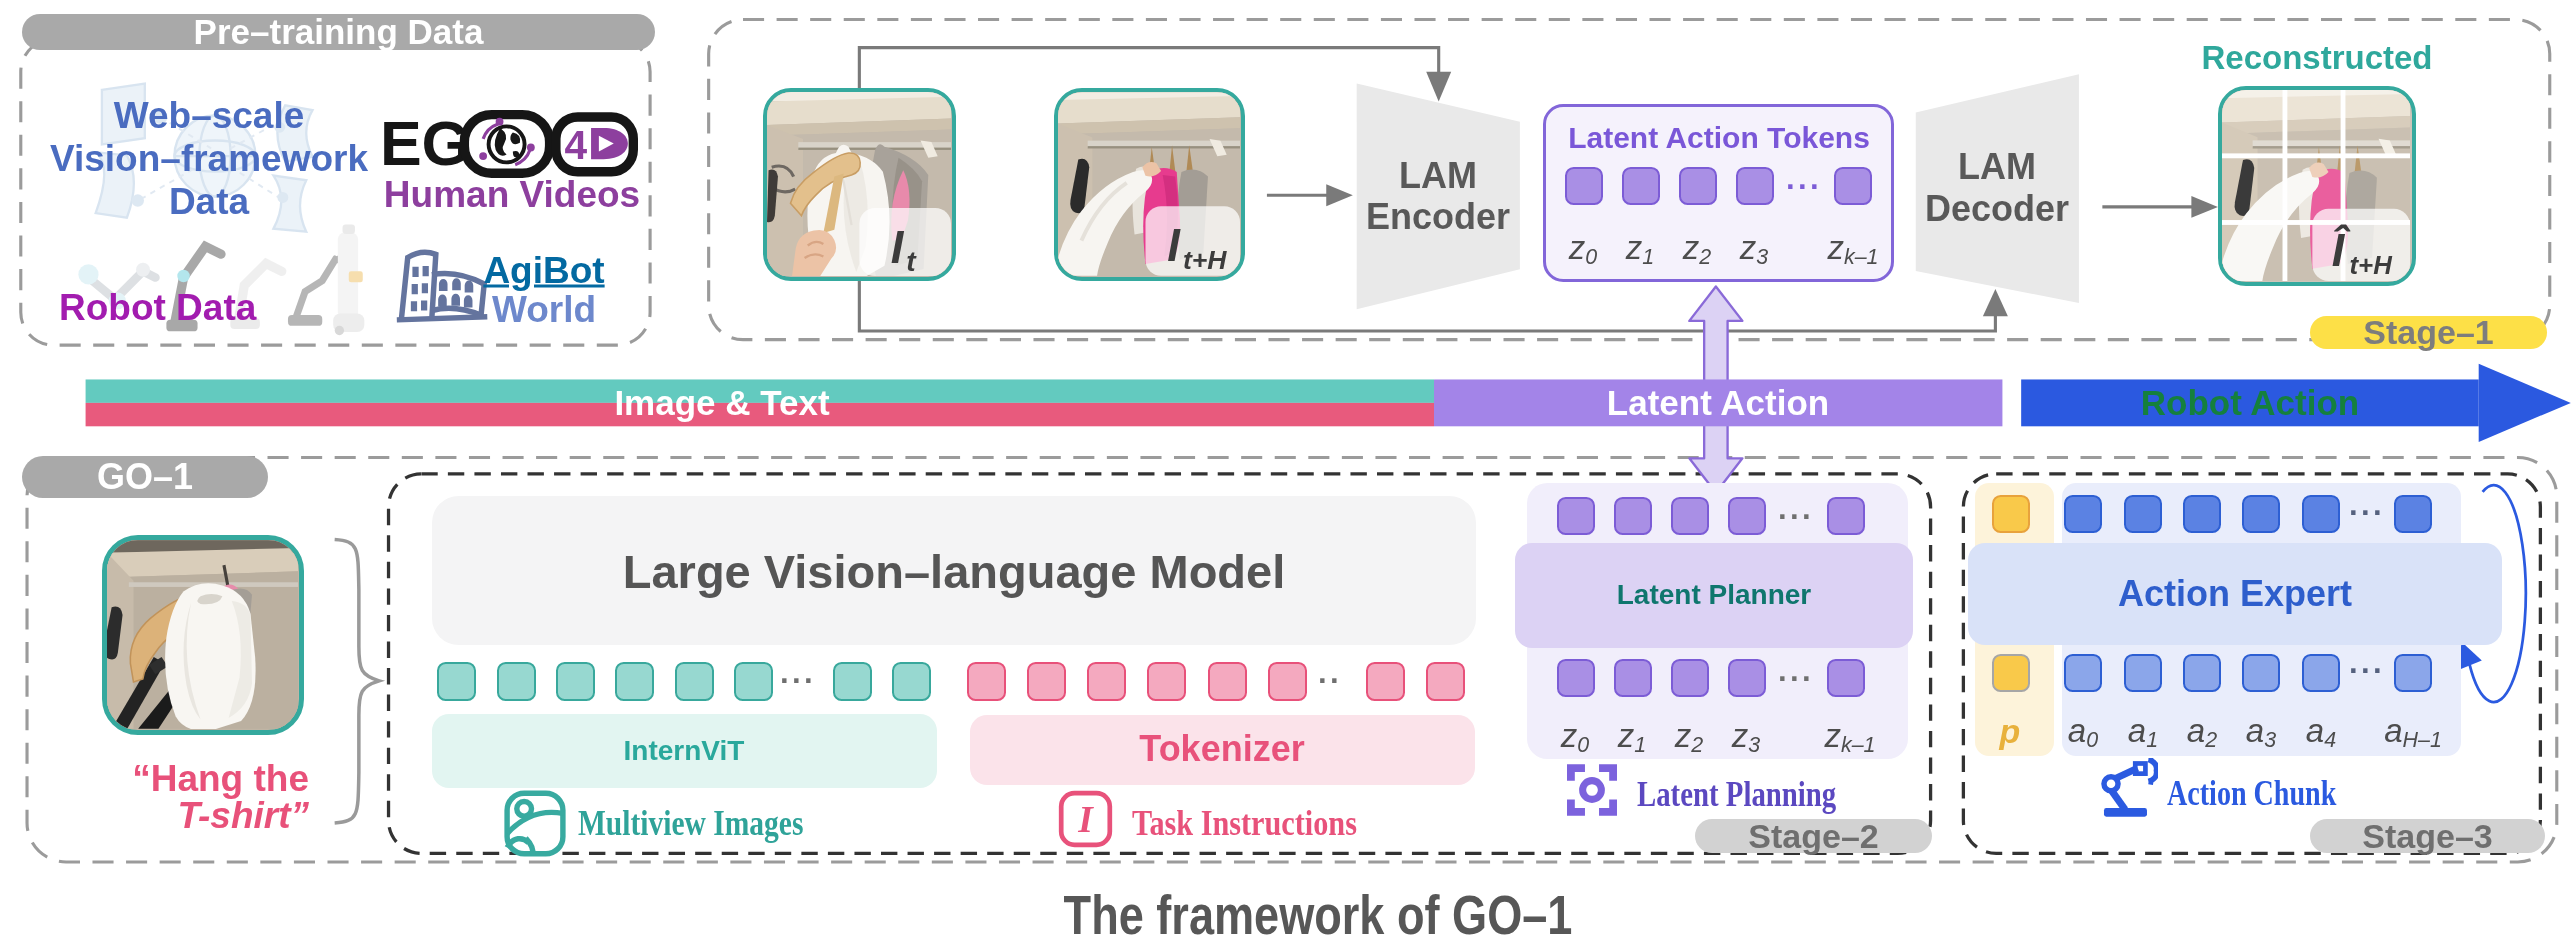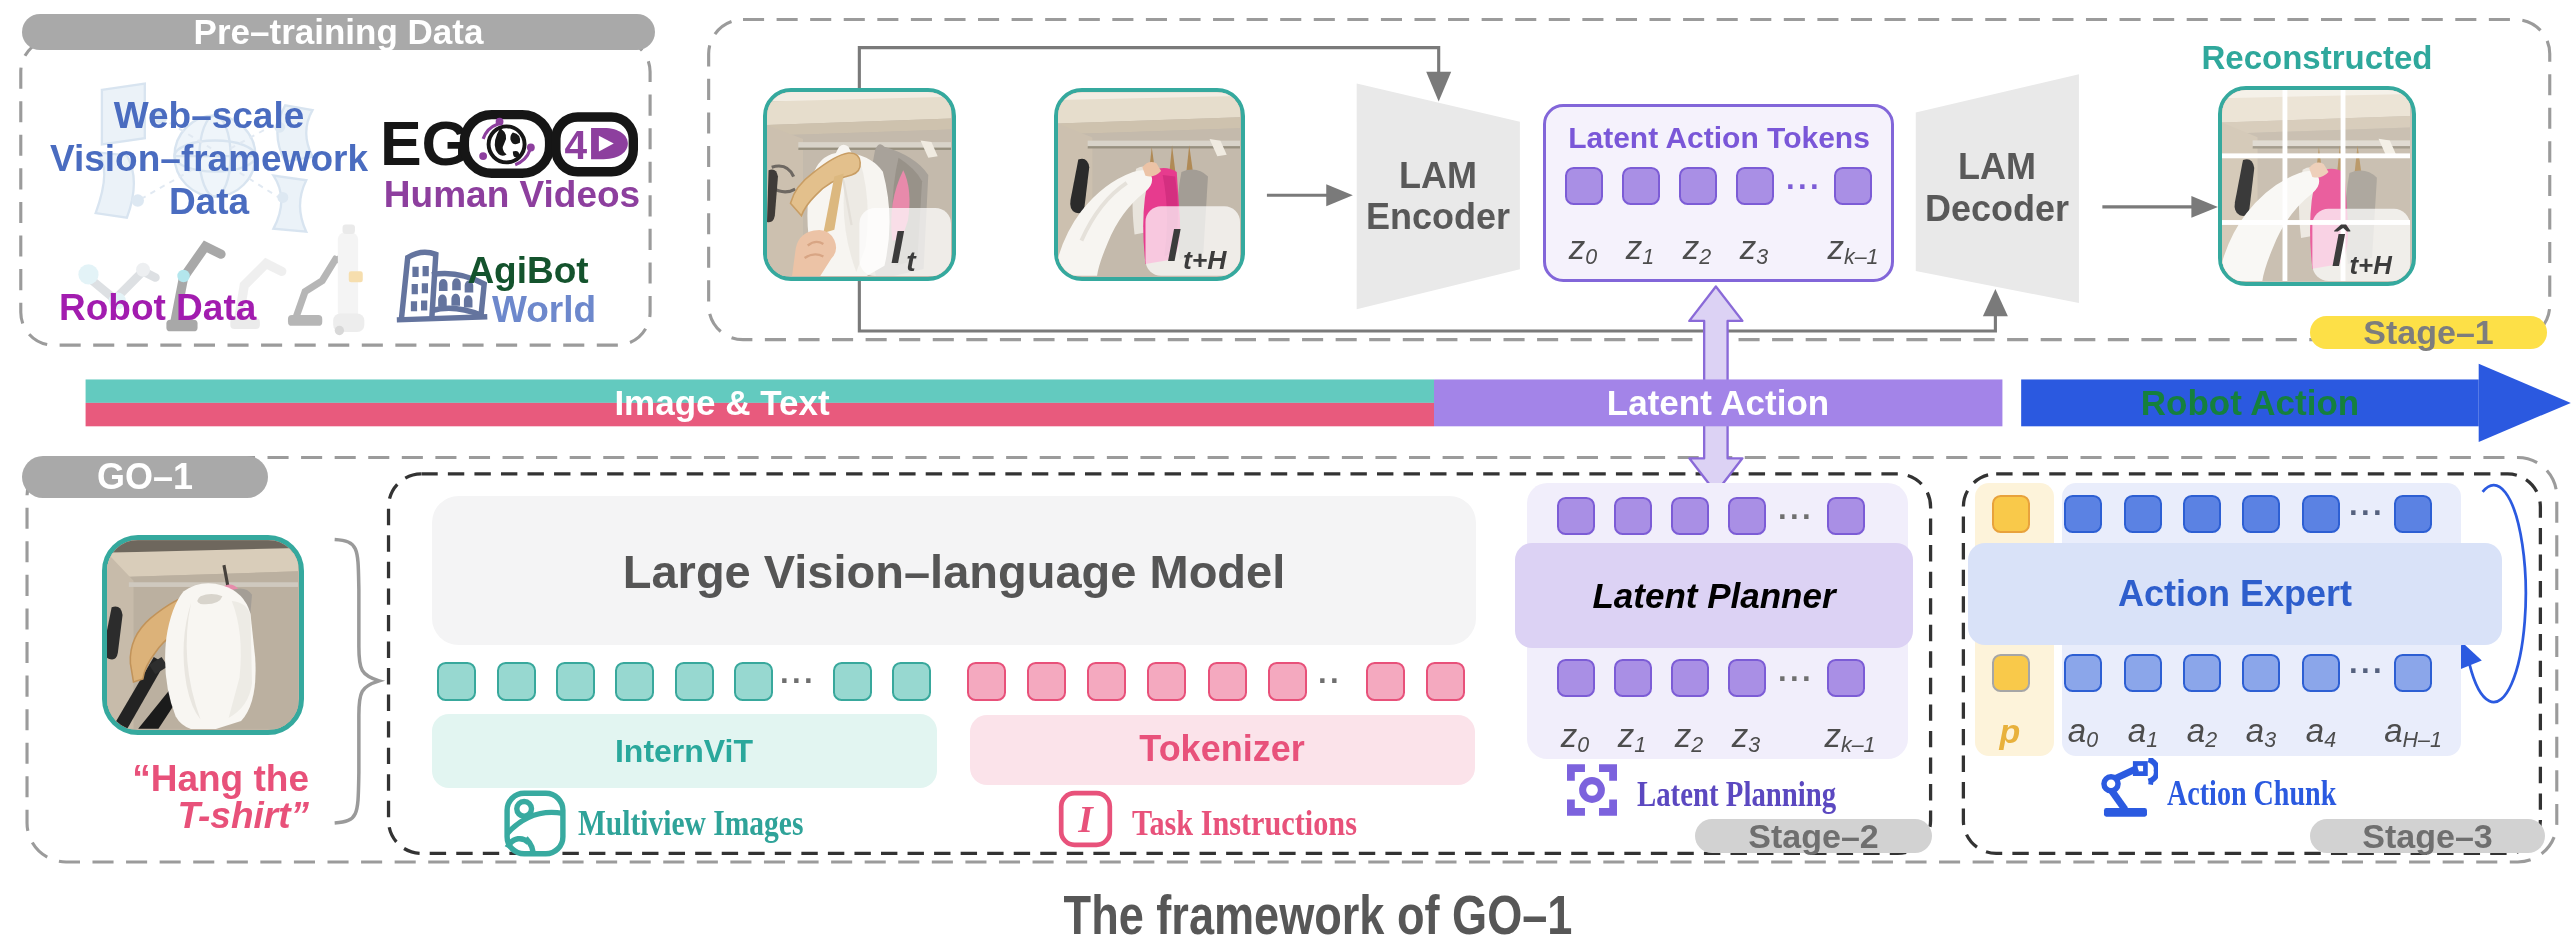--- a/index.html
+++ b/index.html
@@ -137,21 +137,21 @@
     <path d="M16 94 L24 16 Q42 5 60 12 L55 92"></path>
     <path d="M55 38 Q88 32 122 50 L118 90 Q84 76 55 84"></path>
     <line x1="10" y1="96" x2="126" y2="92"></line>
   </g>
   <g fill="#64749e">
     <path d="M30 28 h8 v13 h-8z M43 27 h8 v13 h-8z M29 50 h8 v13 h-8z M42 49 h8 v13 h-8z M28 72 h8 v13 h-8z M41 71 h8 v13 h-8z"></path>
     <path d="M64 50 a5.5 6.5 0 0 1 11 0 v9 h-11z M81 49 a5.5 6.5 0 0 1 11 0 v9 h-11z M97 52 a5.5 6.5 0 0 1 11 0 v9 h-11z"></path>
     <path d="M63 70 a5.5 6.5 0 0 1 11 0 v9 h-11z M80 69 a5.5 6.5 0 0 1 11 0 v9 h-11z M96 71 a5.5 6.5 0 0 1 11 0 v9 h-11z"></path>
   </g>
 </svg>
-<div class="t c" style="left:528px;top:270px;font-size:37px;color:#14532d;">AgiBot</div>
+<div class="t c" style="left:544px;top:270px;font-size:37px;color:#0369a1;text-decoration:underline;">AgiBot</div>
 <div class="t c" style="left:544px;top:309px;font-size:37px;color:#6d88cc;">World</div>
 <div class="pill" style="left:22px;top:14px;width:633px;height:36px;background:#a9a9a9;border-radius:19px;font-size:35px;color:#ffffff;">Pre–training Data</div>
 
 <div class="box" style="left:763px;top:88px;width:193px;height:193px;border:4.7px solid #35a99e;border-radius:28px;overflow:hidden;background:#c3b9ac;">
   <svg width="184" height="184" viewBox="0 0 235 235">
     <rect width="235" height="235" fill="#c3b9ac"></rect>
     <rect width="235" height="12" fill="#f2ede3"></rect>
     <path d="M0 12 L235 6 L235 34 L0 42 Z" fill="#e6ddcc"></path>
     <path d="M0 42 L235 34 L235 48 L0 56 Z" fill="#cec2ae"></path>
     <path d="M0 56 L235 48 L235 235 L0 235 Z" fill="#c4baac"></path>
@@ -305,42 +305,42 @@
 <div class="tk tkk" style="left:1027px;top:662px;"></div>
 <div class="tk tkk" style="left:1087px;top:662px;"></div>
 <div class="tk tkk" style="left:1147px;top:662px;"></div>
 <div class="tk tkk" style="left:1208px;top:662px;"></div>
 <div class="tk tkk" style="left:1268px;top:662px;"></div>
 <div class="t c" style="left:1330px;top:680px;font-size:31px;color:#6f6f6f;letter-spacing:1.6px;">··</div>
 <div class="tk tkk" style="left:1366px;top:662px;"></div>
 <div class="tk tkk" style="left:1426px;top:662px;"></div>
 
 <div class="box" style="left:432px;top:714px;width:505px;height:74px;background:#e2f5f1;border-radius:17px;"></div>
-<div class="t c" style="left:684px;top:751px;font-size:32px;color:#2aa89c;">InternViT</div>
+<div class="t c" style="left:684px;top:751px;font-size:28px;color:#2aa89c;">InternViT</div>
 <div class="box" style="left:970px;top:715px;width:505px;height:70px;background:#fbe3ea;border-radius:17px;"></div>
 <div class="t c" style="left:1222px;top:749px;font-size:36px;color:#e8527b;">Tokenizer</div>
 
 <svg class="abs" style="left:504px;top:790px" width="62" height="67" viewBox="0 0 80 86">
   <rect x="4" y="4" width="72" height="78" rx="22" fill="none" stroke="#38aaa0" stroke-width="7"></rect>
   <circle cx="26" cy="24" r="9.5" fill="none" stroke="#38aaa0" stroke-width="7"></circle>
   <path d="M4 56 C 28 30 54 26 76 30" fill="none" stroke="#38aaa0" stroke-width="7"></path>
   <path d="M4 74 C 12 60 24 60 32 68" fill="none" stroke="#38aaa0" stroke-width="7"></path>
   <path d="M28 62 C 36 70 38 78 37 84" fill="none" stroke="#38aaa0" stroke-width="7"></path>
 </svg>
 <div class="t ser" style="left:578px;top:823px;font-size:36px;color:#2fa399;transform:translateY(-50%) scaleX(0.82);transform-origin:left center;">Multiview Images</div>
 
 <svg class="abs" style="left:1058px;top:790px" width="55" height="58" viewBox="0 0 70 74">
   <rect x="4" y="4" width="62" height="66" rx="17" fill="none" stroke="#e8527b" stroke-width="6"></rect>
   <text x="35" y="53" text-anchor="middle" font-family="Liberation Serif,serif" font-style="italic" font-weight="700" font-size="48" fill="#e8527b">I</text>
 </svg>
 <div class="t ser" style="left:1132px;top:823px;font-size:36px;color:#e8527b;transform:translateY(-50%) scaleX(0.84);transform-origin:left center;">Task Instructions</div>
 
 <div class="box" style="left:1527px;top:483px;width:381px;height:276px;background:#f1eefb;border-radius:20.3px;"></div>
 <div class="box" style="left:1515px;top:543px;width:398px;height:105px;background:#dcd2f4;border-radius:17px;"></div>
-<div class="t c" style="left:1714px;top:595px;font-size:35px;color:#000000;font-style:italic;">Latent Planner</div>
+<div class="t c" style="left:1714px;top:595px;font-size:28px;color:#0f766e;">Latent Planner</div>
 <div class="tk tkp" style="left:1557px;top:497px;width:38px;height:38px;"></div>
 <div class="tk tkp" style="left:1614px;top:497px;width:38px;height:38px;"></div>
 <div class="tk tkp" style="left:1671px;top:497px;width:38px;height:38px;"></div>
 <div class="tk tkp" style="left:1728px;top:497px;width:38px;height:38px;"></div>
 <div class="t c" style="left:1796px;top:516px;font-size:31px;color:#6f6f6f;letter-spacing:1.6px;">···</div>
 <div class="tk tkp" style="left:1827px;top:497px;width:38px;height:38px;"></div>
 <div class="tk tkp" style="left:1557px;top:659px;width:38px;height:38px;"></div>
 <div class="tk tkp" style="left:1614px;top:659px;width:38px;height:38px;"></div>
 <div class="tk tkp" style="left:1671px;top:659px;width:38px;height:38px;"></div>
 <div class="tk tkp" style="left:1728px;top:659px;width:38px;height:38px;"></div>

